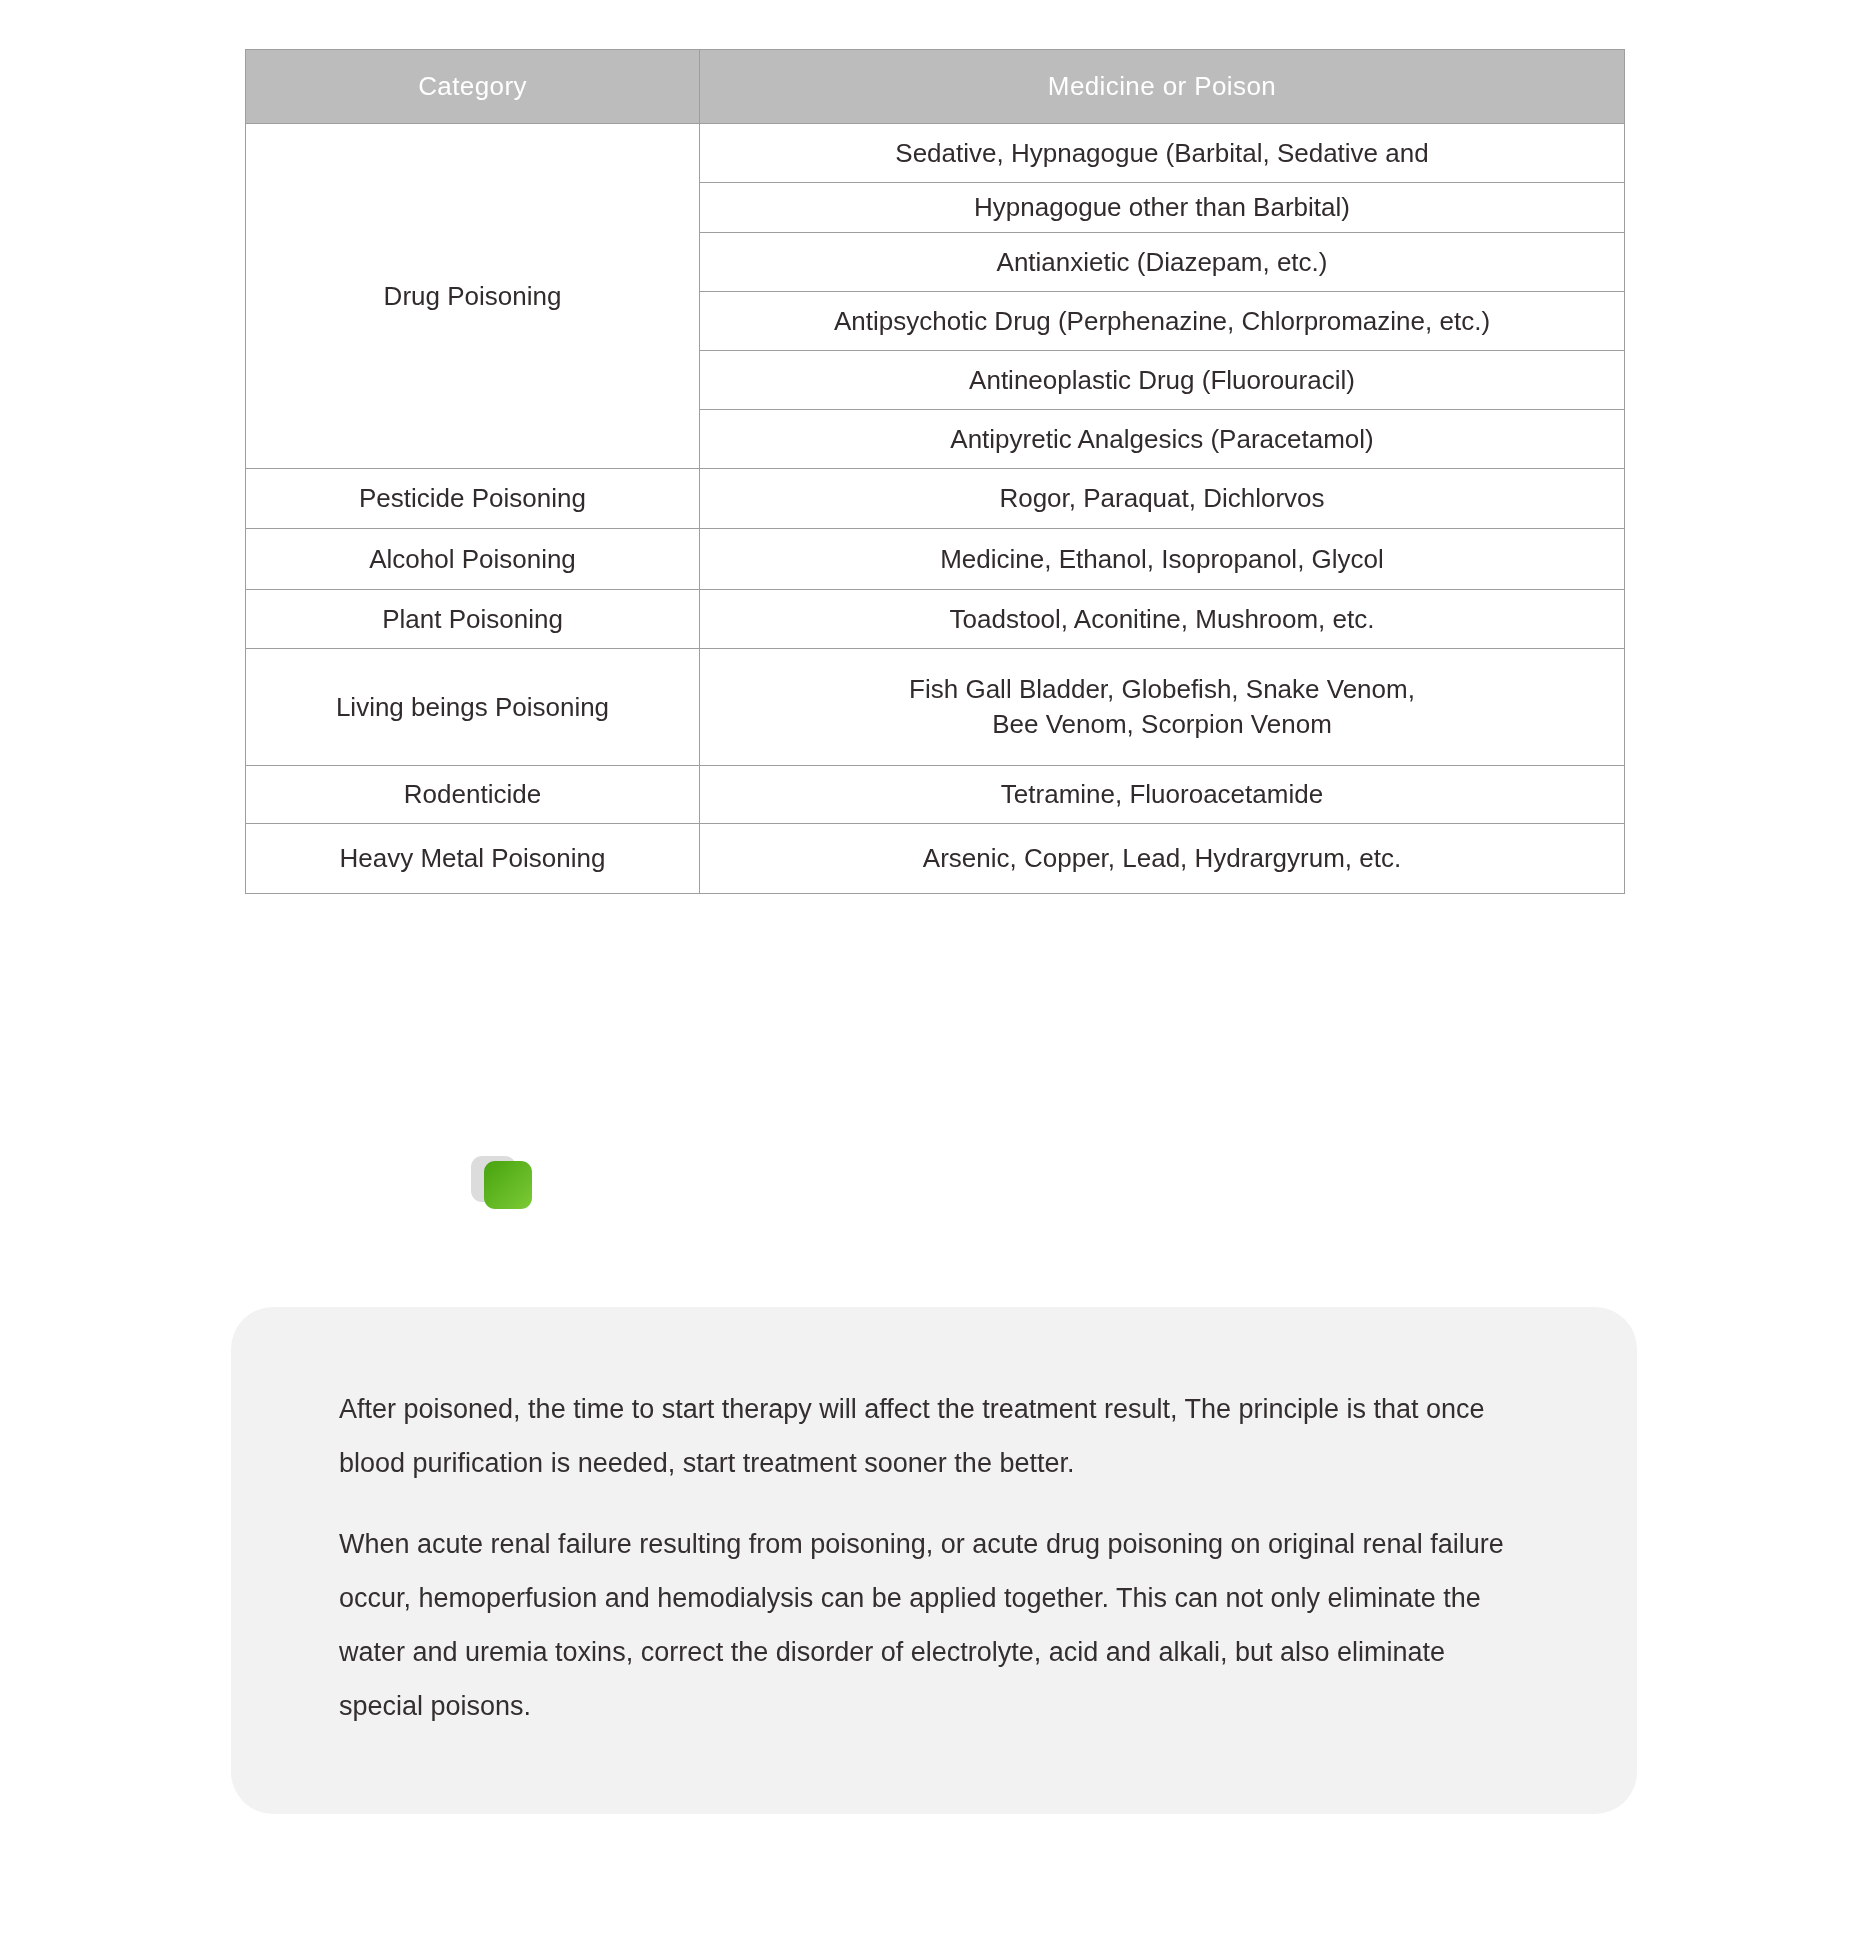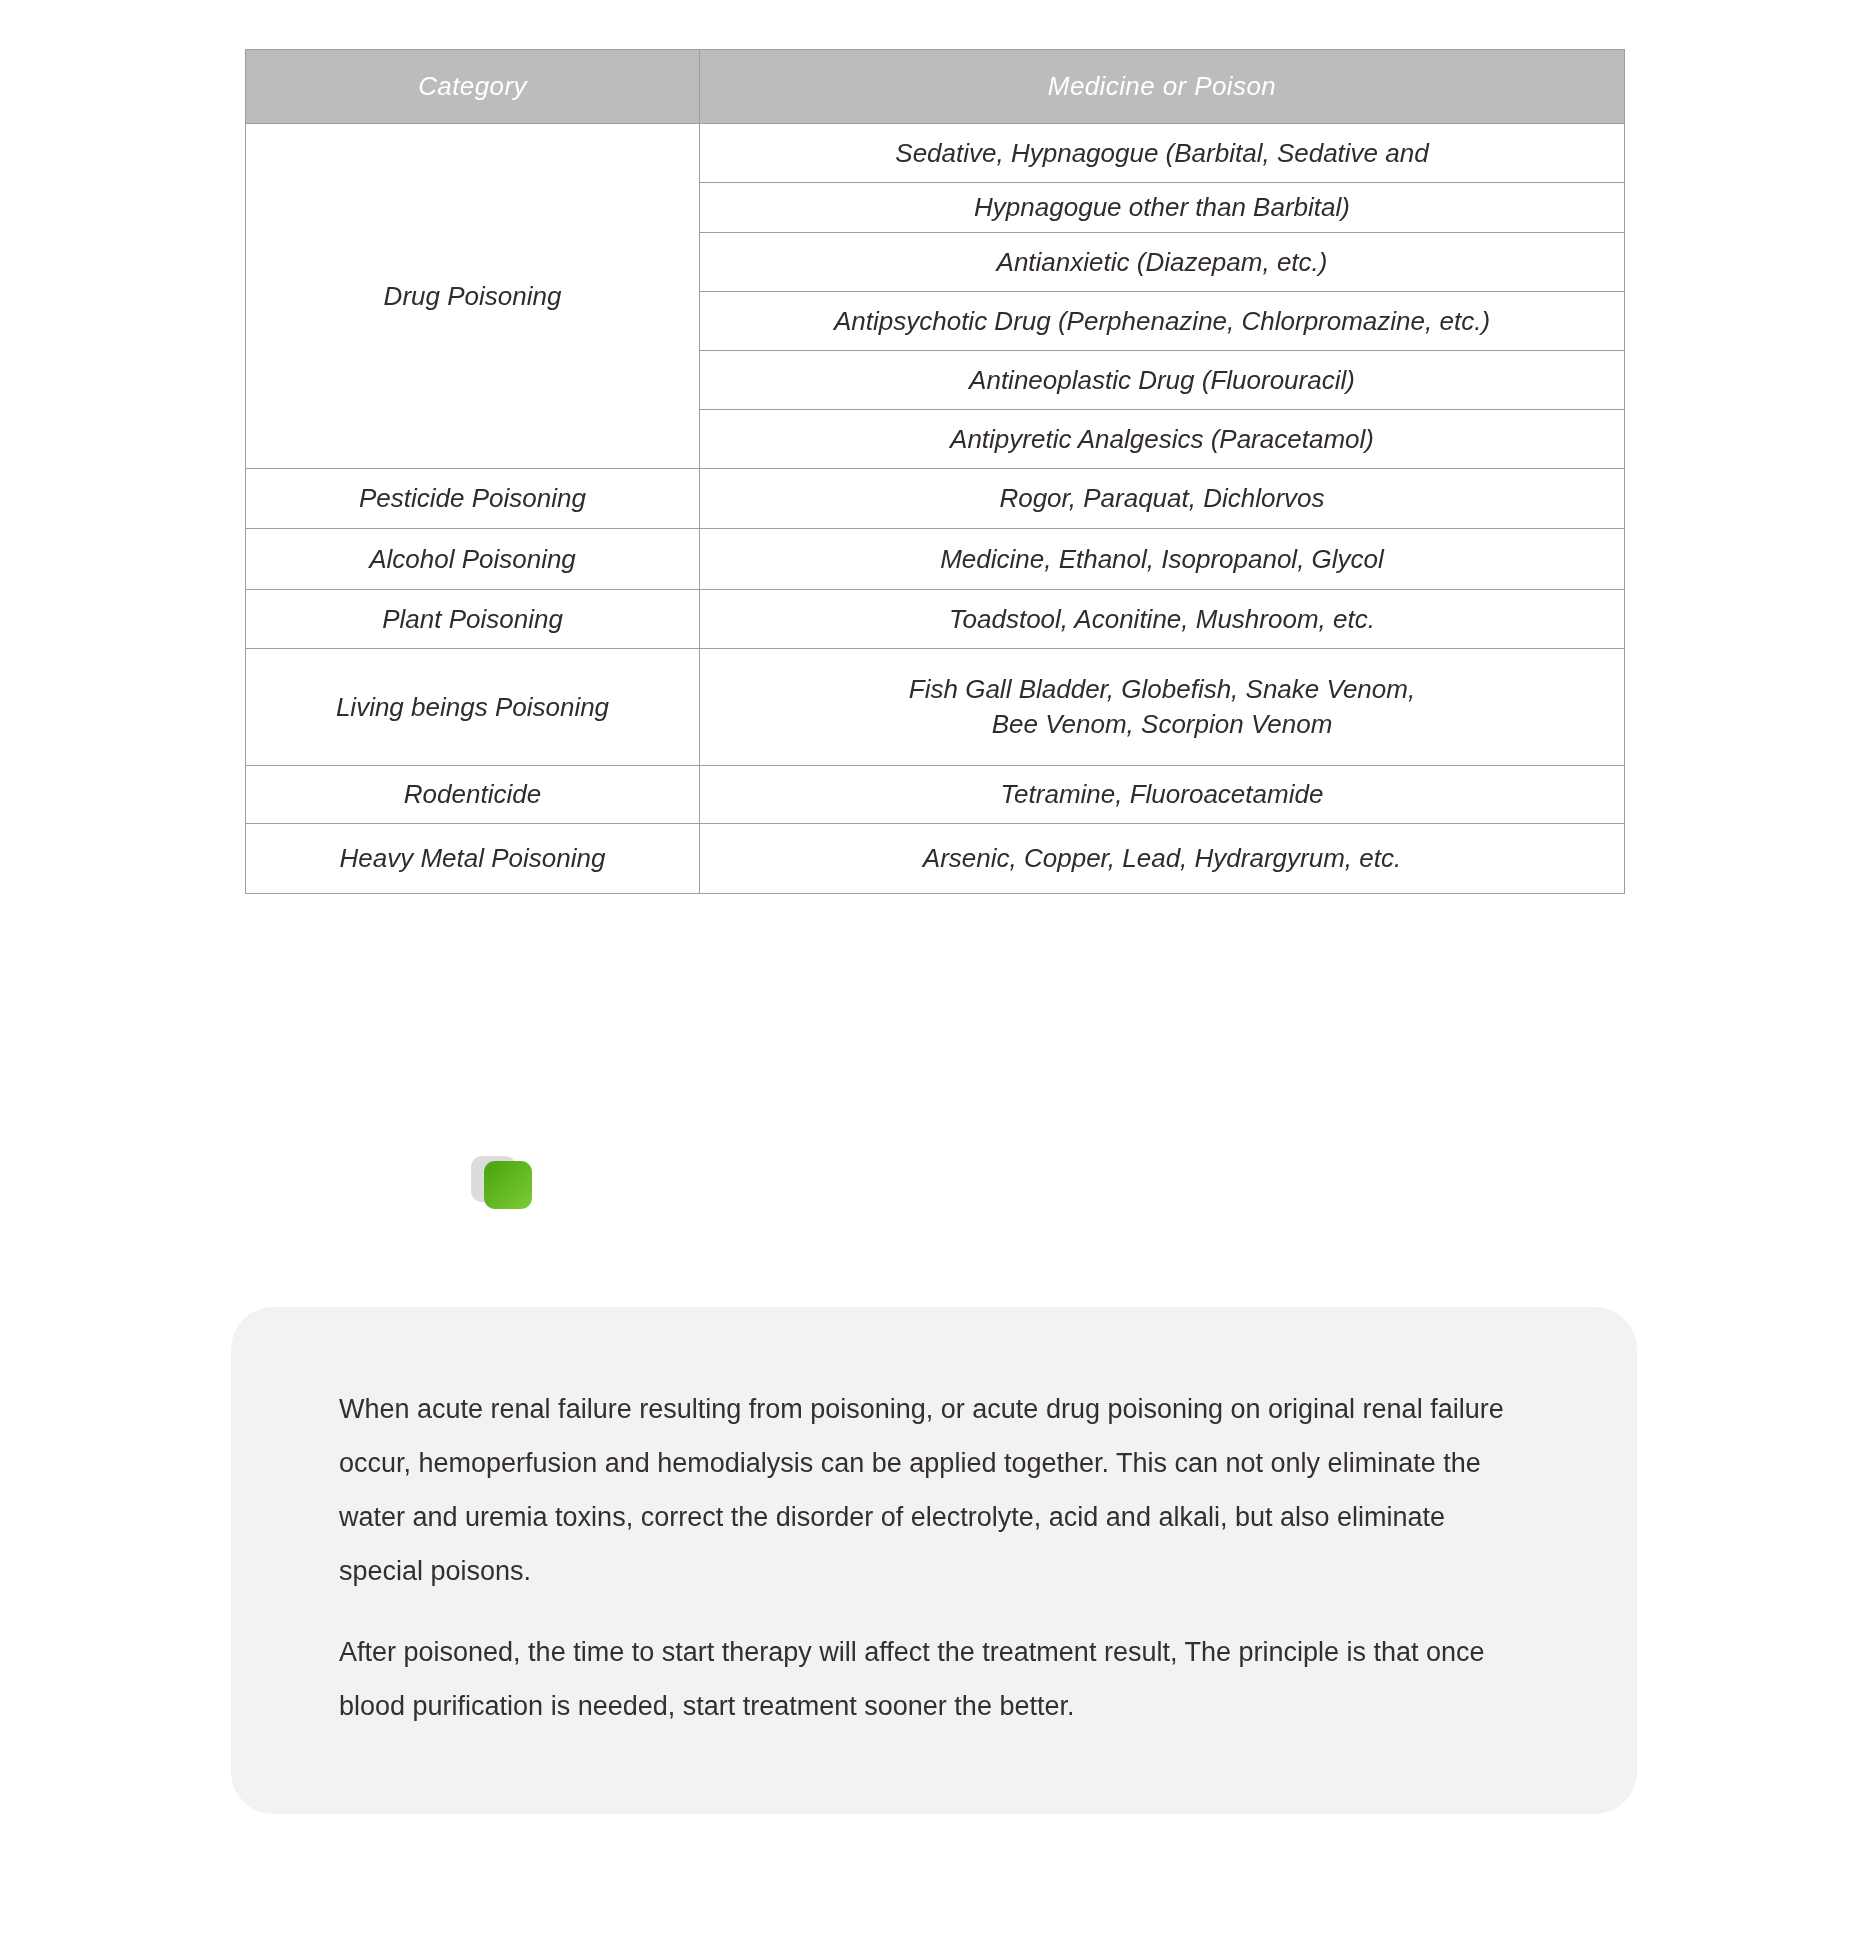--- a/index.html
+++ b/index.html
@@ -21,21 +21,20 @@
     position: absolute;
     left: 245px;
     top: 49px;
     width: 1379px;
   }
   table.poison-table {
     width: 100%;
     border-collapse: collapse;
     table-layout: fixed;
     border: 1.7px solid #8c8c8c;
-    font-style: italic;
   }
   table.poison-table col.c1 { width: 454px; }
   table.poison-table col.c2 { width: 925px; }
   table.poison-table th,
   table.poison-table td {
     border: 0.9px solid #9e9e9e;
     text-align: center;
     vertical-align: middle;
     padding: 0 8.6px;
     line-height: 35px;
@@ -166,18 +165,18 @@
           <td>Arsenic, Copper, Lead, Hydrargyrum, etc.</td>
         </tr>
       </tbody>
     </table>
   </div>
 
   <div class="icon-shadow"></div>
   <div class="icon-green"></div>
 
   <div class="info-box">
+    <p>After poisoned, the time to start therapy will affect the treatment result, The principle is that once blood purification is needed, start treatment sooner the better.</p>
     <p>When acute renal failure resulting from poisoning, or acute drug poisoning on original renal failure occur, hemoperfusion and hemodialysis can be applied together. This can not only eliminate the water and uremia toxins, correct the disorder of electrolyte, acid and alkali, but also eliminate special poisons.</p>
-    <p>After poisoned, the time to start therapy will affect the treatment result, The principle is that once blood purification is needed, start treatment sooner the better.</p>
   </div>
 
 </div>
 
 
 </body></html>

